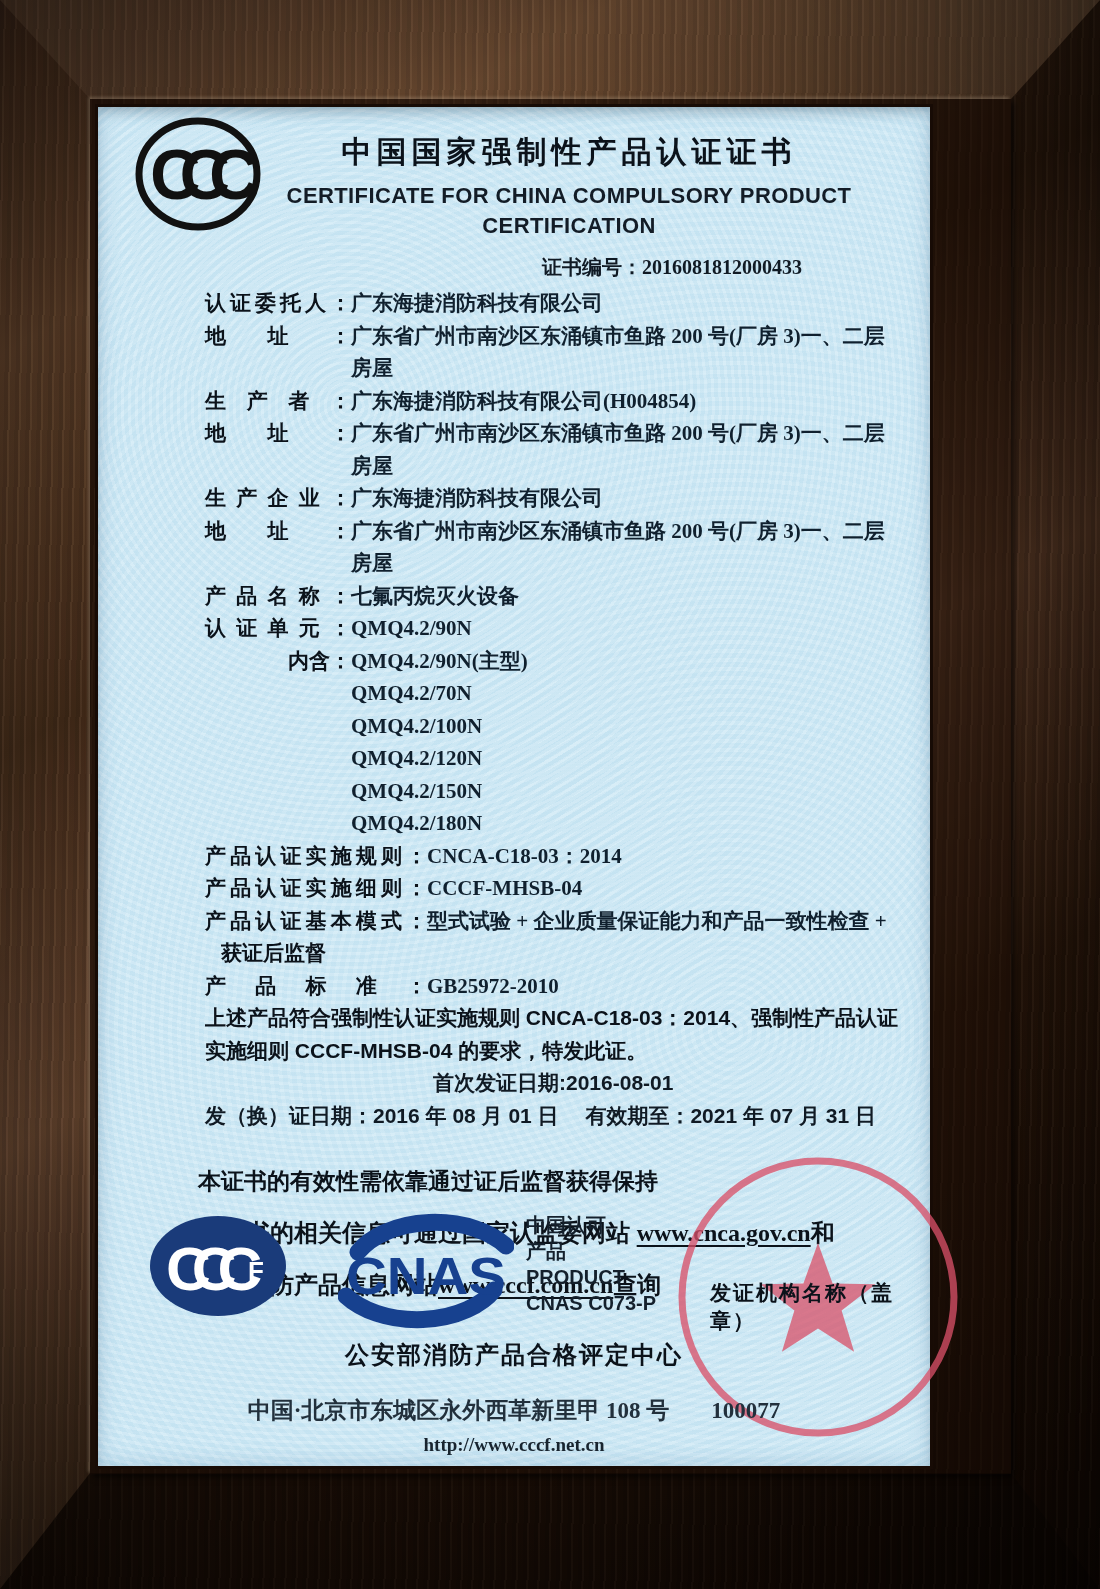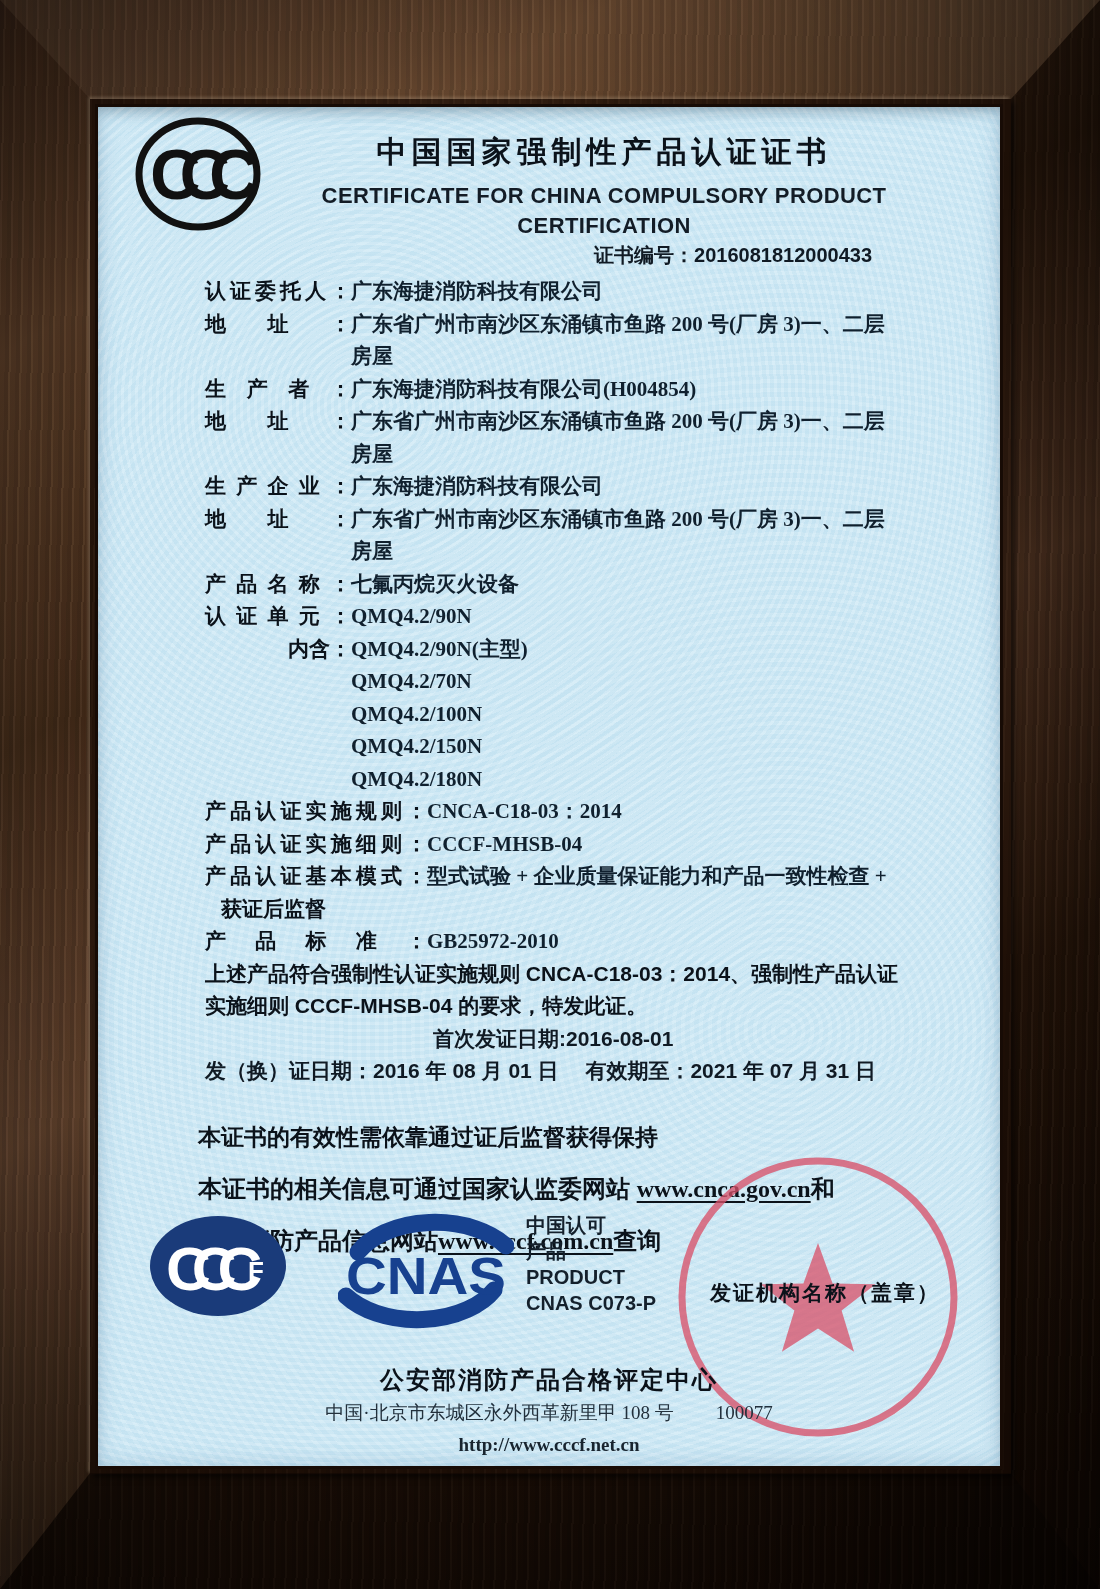--- a/index.html
+++ b/index.html
@@ -27,36 +27,36 @@
     border-right-color:rgba(0,0,0,.26);
     border-bottom-color:rgba(0,0,0,.42);
   }
   .frame-lip{
     position:absolute;left:90px;top:99px;width:921px;height:1375px;
     background:rgba(20,9,4,.55);
     box-shadow:-2px -2px 3px rgba(255,230,200,.22), 3px 3px 6px rgba(0,0,0,.65);
   }
   
   .paper{
-    position:absolute;left:98px;top:107px;width:902px;height:1359px;
+    position:absolute;left:98px;top:107px;width:832px;height:1359px;
     background-color:#cfe9f5;
     background-image:
       repeating-radial-gradient(circle at 30% 22%, rgba(255,255,255,.10) 0 3px, rgba(140,195,220,.09) 3px 7px),
       repeating-radial-gradient(circle at 76% 68%, rgba(255,255,255,.08) 0 4px, rgba(150,200,228,.08) 4px 9px),
       repeating-linear-gradient(0deg, rgba(255,255,255,.05) 0 1px, rgba(0,0,0,0) 1px 3px);
     box-shadow:0 0 0 3px #170b05, inset 0 0 22px rgba(80,130,165,.30), inset 0 8px 16px -8px rgba(0,0,0,.35);
     color:#101a24;
   }
   
   .ccc-mark{position:absolute;left:32px;top:8px;}
   .head{ text-align:center; padding:24px 30px 0 140px;}
   .title-cn{font-size:30px;font-weight:bold;letter-spacing:5px;line-height:42px;color:#0b121a;}
   .title-en{font-size:22px;font-weight:bold;letter-spacing:.4px;line-height:30px;margin-top:8px;color:#131c26;
             font-stretch:condensed;}
-  .cert-no{font-family:Liberation Sans, sans-serif;font-weight:bold;font-size:20px;line-height:28px;margin-top:0;
+  .cert-no{font-family:Liberation Serif, serif;font-weight:bold;font-size:20px;line-height:28px;margin-top:12px;
            text-align:right;padding-right:98px;}
   
   .rows{padding:6px 28px 0 107px;font-size:21px;line-height:32.5px;}
   .lbl{display:inline-block;width:146px;font-weight:bold;color:#0b121a;
        text-align:justify;text-align-last:justify;vertical-align:top;}
   .lbl-wide{width:222px;}
   .lbl-right{text-align:right;text-align-last:right;}
   .val{font-family:"Liberation Serif",serif;font-weight:bold;color:#10202e;}
   .wrap-val{margin-left:146px;font-family:"Liberation Serif",serif;font-weight:bold;color:#10202e;}
   .wrap-left{margin-left:16px;font-weight:bold;font-family:"Liberation Sans",sans-serif;color:#0b121a;}
@@ -72,21 +72,21 @@
   .logos{position:absolute;left:0;top:1095px;width:100%;height:150px;}
   .cccf-logo{position:absolute;left:50px;top:12px;}
   .cnas-logo{position:absolute;left:240px;top:2px;}
   .accr{position:absolute;left:428px;top:10px;font-size:20px;line-height:26px;font-weight:bold;color:#14202c;}
   
   .stamp{position:absolute;left:570px;top:1040px;width:300px;height:300px;opacity:.85;}
   .stamp-label{position:absolute;left:612px;top:1172px;font-size:21px;font-weight:bold;letter-spacing:2px;color:#0b121a;z-index:3;}
   
   .footer{position:absolute;left:0;bottom:10px;width:100%;text-align:center;}
   .footer .org{font-size:24px;font-weight:bold;letter-spacing:2px;color:#0b121a;}
-  .footer .addr{margin-top:4px;font-family:"Liberation Serif",serif;font-weight:normal;font-size:19px;color:#22303c;}
+  .footer .addr{margin-top:24px;font-family:"Liberation Serif",serif;font-weight:bold;font-size:23px;color:#22303c;}
   .footer .addr .post{margin-left:42px;}
   .footer .site{margin-top:8px;font-family:"Liberation Serif",serif;font-weight:bold;font-size:19px;color:#18242f;}
 </style>
 </head>
 <body>
 
 <div class="wood-base"></div>
 <div class="wood-vignette"></div>
 <div class="wood-bevel"></div>
 <div class="frame-lip"></div>
@@ -112,20 +112,21 @@
     <div class="row"><span class="lbl">地址：</span><span class="val">广东省广州市南沙区东涌镇市鱼路 200 号(厂房 3)一、二层</span></div>
     <div class="wrap-val">房屋</div>
     <div class="row"><span class="lbl">生产企业：</span><span class="val">广东海捷消防科技有限公司</span></div>
     <div class="row"><span class="lbl">地址：</span><span class="val">广东省广州市南沙区东涌镇市鱼路 200 号(厂房 3)一、二层</span></div>
     <div class="wrap-val">房屋</div>
     <div class="row"><span class="lbl">产品名称：</span><span class="val">七氟丙烷灭火设备</span></div>
     <div class="row"><span class="lbl">认证单元：</span><span class="val">QMQ4.2/90N</span></div>
     <div class="row"><span class="lbl lbl-right">内含：</span><span class="val">QMQ4.2/90N(主型)</span></div>
     <div class="wrap-val">QMQ4.2/70N</div>
     <div class="wrap-val">QMQ4.2/100N</div>
+    <div class="wrap-val">QMQ4.2/120N</div>
     <div class="wrap-val">QMQ4.2/150N</div>
     <div class="wrap-val">QMQ4.2/180N</div>
     <div class="row"><span class="lbl lbl-wide">产品认证实施规则：</span><span class="val">CNCA-C18-03：2014</span></div>
     <div class="row"><span class="lbl lbl-wide">产品认证实施细则：</span><span class="val">CCCF-MHSB-04</span></div>
     <div class="row"><span class="lbl lbl-wide">产品认证基本模式：</span><span class="val">型式试验 + 企业质量保证能力和产品一致性检查 +</span></div>
     <div class="wrap-left">获证后监督</div>
     <div class="row"><span class="lbl lbl-wide">产品标准：</span><span class="val">GB25972-2010</span></div>
     <div class="statement">上述产品符合强制性认证实施规则 CNCA-C18-03：2014、强制性产品认证</div>
     <div class="statement">实施细则 CCCF-MHSB-04 的要求，特发此证。</div>
     <div class="first-issue">首次发证日期:2016-08-01</div>

